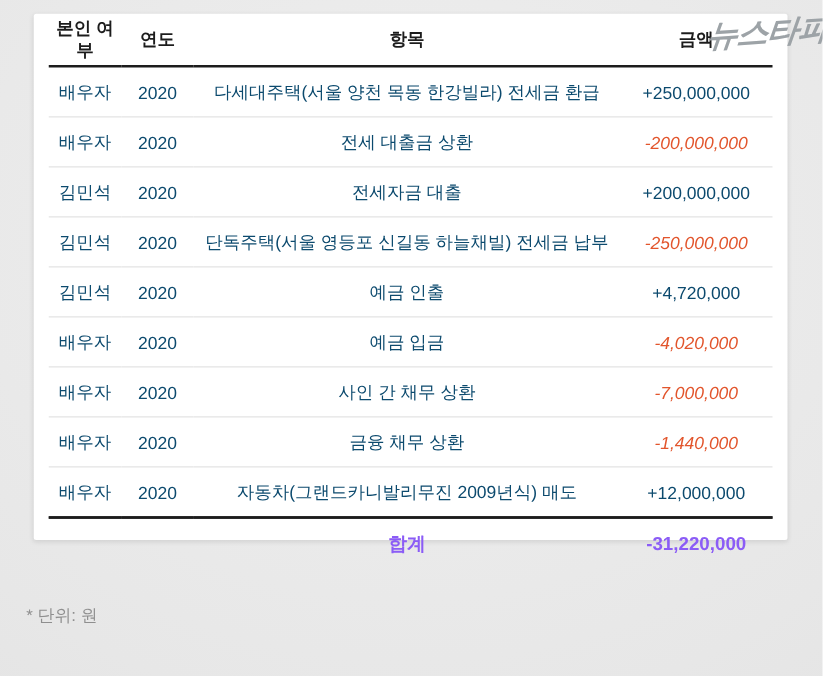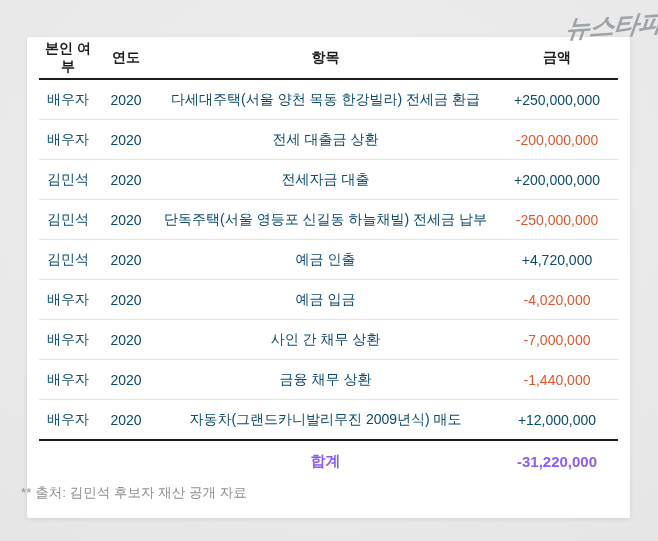--- a/index.html
+++ b/index.html
@@ -7,22 +7,22 @@
     width: 658px; height: 541px;
     overflow: hidden;
     font-family: "Liberation Sans", "DejaVu Sans", sans-serif;
   }
   body {
     position: relative;
     background: radial-gradient(130% 130% at 50% 35%, #efefef 0%, #e7e7e7 55%, #dedede 100%);
   }
   .card {
     position: absolute;
-    left: 27px; top: 37px;
-    width: 603px; height: 481px;
+    left: 27px; top: 11px;
+    width: 603px; height: 421px;
     background: #ffffff;
     border-radius: 2px;
     box-shadow: 0 1px 4px rgba(0,0,0,0.10);
   }
   table.asset-table {
     position: absolute;
     left: 12px; top: 0;
     width: 579px;
     border-collapse: collapse;
     table-layout: fixed;
@@ -52,21 +52,21 @@
   }
   .asset-table tfoot td {
     border-bottom: none;
     height: 41px;
     font-weight: 700;
     font-size: 15px;
     color: #8b5cf6;
   }
   .col-who, .col-year, .col-item { text-align: center; }
   .col-amount { text-align: center; padding-right: 2px; }
-  td.col-amount.neg { color: #e2552c; }
+  td.col-amount.neg { color: #e2552c; font-style: italic; }
   .watermark {
     position: absolute;
     left: 566px; top: 9px;
     z-index: 5;
     font-size: 25px;
     font-weight: 700;
     font-style: italic;
     color: #9da3a7;
     transform: skewX(-10deg) rotate(-4deg);
     letter-spacing: -1px;
@@ -162,14 +162,14 @@
         <td class="col-who"></td>
         <td class="col-year"></td>
         <td class="col-item">합계</td>
         <td class="col-amount">-31,220,000</td>
       </tr>
     </tfoot>
   </table>
 </div>
 
 <div class="footnotes">
-  <div>** 출처: 김민석 후보자 재산 공개 자료</div>
+  <div>* 단위: 원</div>
 </div>
 
 </body></html>

